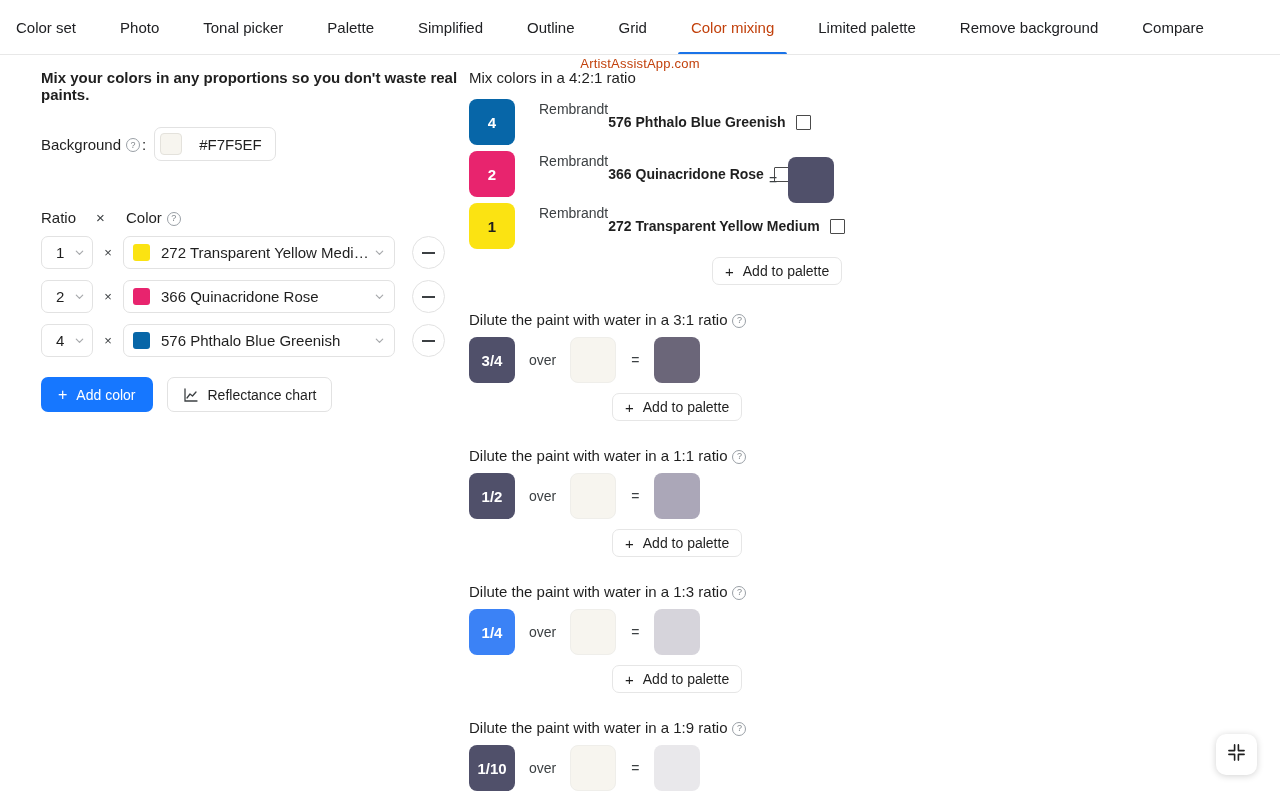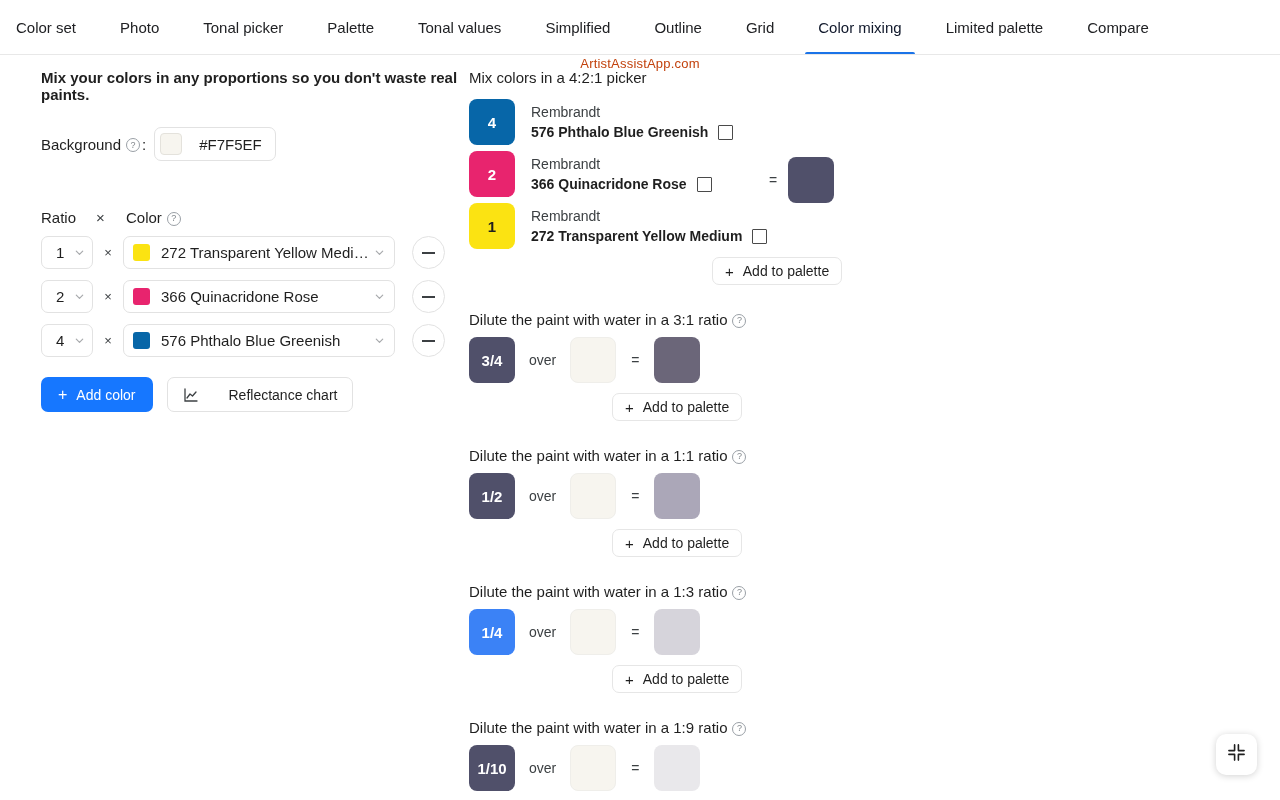--- a/index.html
+++ b/index.html
@@ -26,21 +26,21 @@
     font-size: 15px;
     color: #202124;
     padding: 0 0 0 0;
     margin-right: 44px;
     height: 55px;
     line-height: 55px;
     cursor: pointer;
     position: relative;
   }
   .tab:last-child { margin-right: 0; }
-  .tab.active { color: #0f172a; }
+  .tab.active { color: #c2410c; }
   .tab.active::after {
     content: "";
     position: absolute;
     left: -13px; right: -13px; bottom: 0;
     height: 3px;
     background: #1a73e8;
     border-radius: 2px 2px 0 0;
   }
 
   
@@ -144,35 +144,34 @@
     font-family: inherit;
   }
   .btn-primary .plus { margin-right: 9px; font-size: 16px; line-height: 1; }
   .btn-ghost {
     background: #fff; color: #1f1f1f;
     border: 1px solid #e2e2e2; border-radius: 7px;
     height: 35px; padding: 0 15px;
     display: flex; align-items: center;
     font-size: 14px; cursor: pointer; margin-left: 14px;
     font-family: inherit;
-    gap: 21px;
   }
   .btn-ghost .ic { margin-right: 9px; display: flex; }
 
   
   .sec-title { font-size: 15px; color: #1f1f1f; display: flex; align-items: center; margin-bottom: 13px; }
   .mix-list { margin-bottom: 8px; }
   .mix-item { display: flex; align-items: stretch; margin-bottom: 6px; }
   .part-chip {
     width: 46px; height: 46px; border-radius: 8px;
     display: flex; align-items: center; justify-content: center;
     font-size: 15px; font-weight: bold;
     flex: 0 0 auto;
   }
-  .mix-txt { margin-left: 16px; display: flex; flex-direction: column; justify-content: center; }
+  .mix-txt { margin-left: 24px; display: flex; flex-direction: row; justify-content: center; }
   .brand { font-size: 14px; color: #3c4043; line-height: 1.45; }
   .pname { font-size: 14px; font-weight: bold; color: #1f1f1f; line-height: 1.45; display: flex; align-items: center; }
   .cbox {
     width: 15px; height: 15px; border: 1.6px solid #4a4a4a;
     background: #fff; margin-left: 10px; flex: 0 0 auto; cursor: pointer;
     border-radius: 1px;
   }
 
   .mix-wrap { position: relative; }
   .eq-result {
@@ -218,26 +217,26 @@
   }
 </style>
 </head>
 <body>
 
 <div class="tabbar" id="tabbar">
     <div class="tab">Color set</div>
     <div class="tab">Photo</div>
     <div class="tab">Tonal picker</div>
     <div class="tab">Palette</div>
-    <div class="tab">Tonal values</div>
     <div class="tab">Simplified</div>
     <div class="tab">Outline</div>
     <div class="tab">Grid</div>
     <div class="tab active">Color mixing</div>
     <div class="tab">Limited palette</div>
+    <div class="tab">Remove background</div>
     <div class="tab">Compare</div>
   </div>
 
 <div class="watermark">ArtistAssistApp.com</div>
 
 <div class="page">
 
   <div class="left-col">
 
     <div class="headline">Mix your colors in any proportions so you don't waste real paints.</div>
@@ -345,21 +344,21 @@
             <path d="M4 11l3-4 2.5 2L13 5" stroke-linecap="round" stroke-linejoin="round"></path>
           </svg>
         </span>
         <span>Reflectance chart</span>
       </button>
     </div>
   </div>
 
   <div class="right-col">
 
-    <div class="sec-title">Mix colors in a 4:2:1 picker</div>
+    <div class="sec-title">Mix colors in a 4:2:1 ratio</div>
 
     <div class="mix-wrap">
       <div class="mix-list" id="mix-list">
           <div class="mix-item">
             <div class="part-chip" style="background:#0766A8;color:#ffffff">
               <span>4</span>
             </div>
             <div class="mix-txt">
               <span class="brand">Rembrandt</span>
               <span class="pname">

